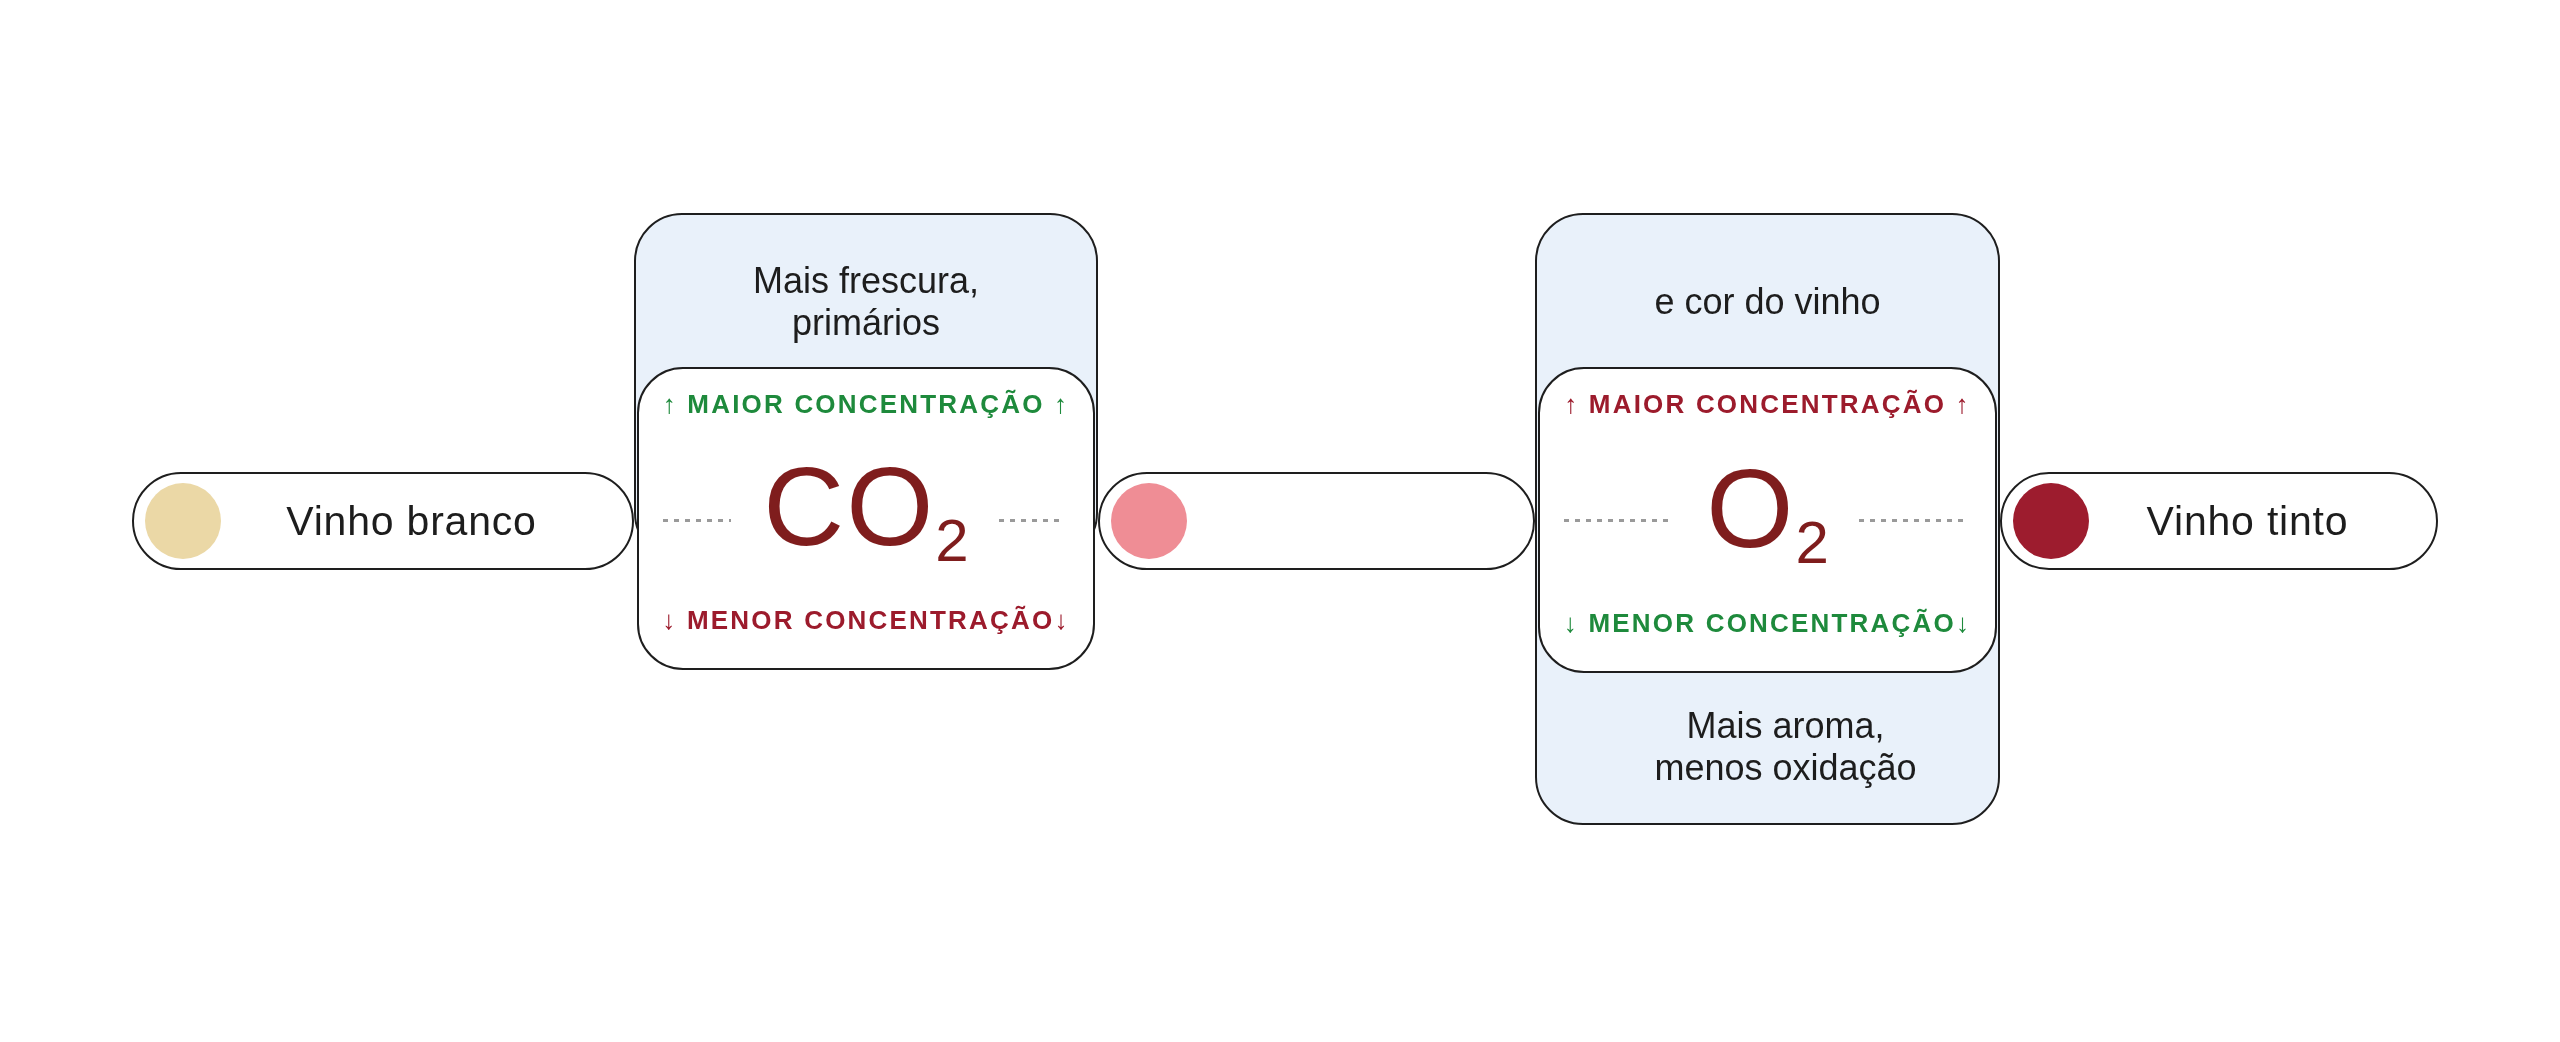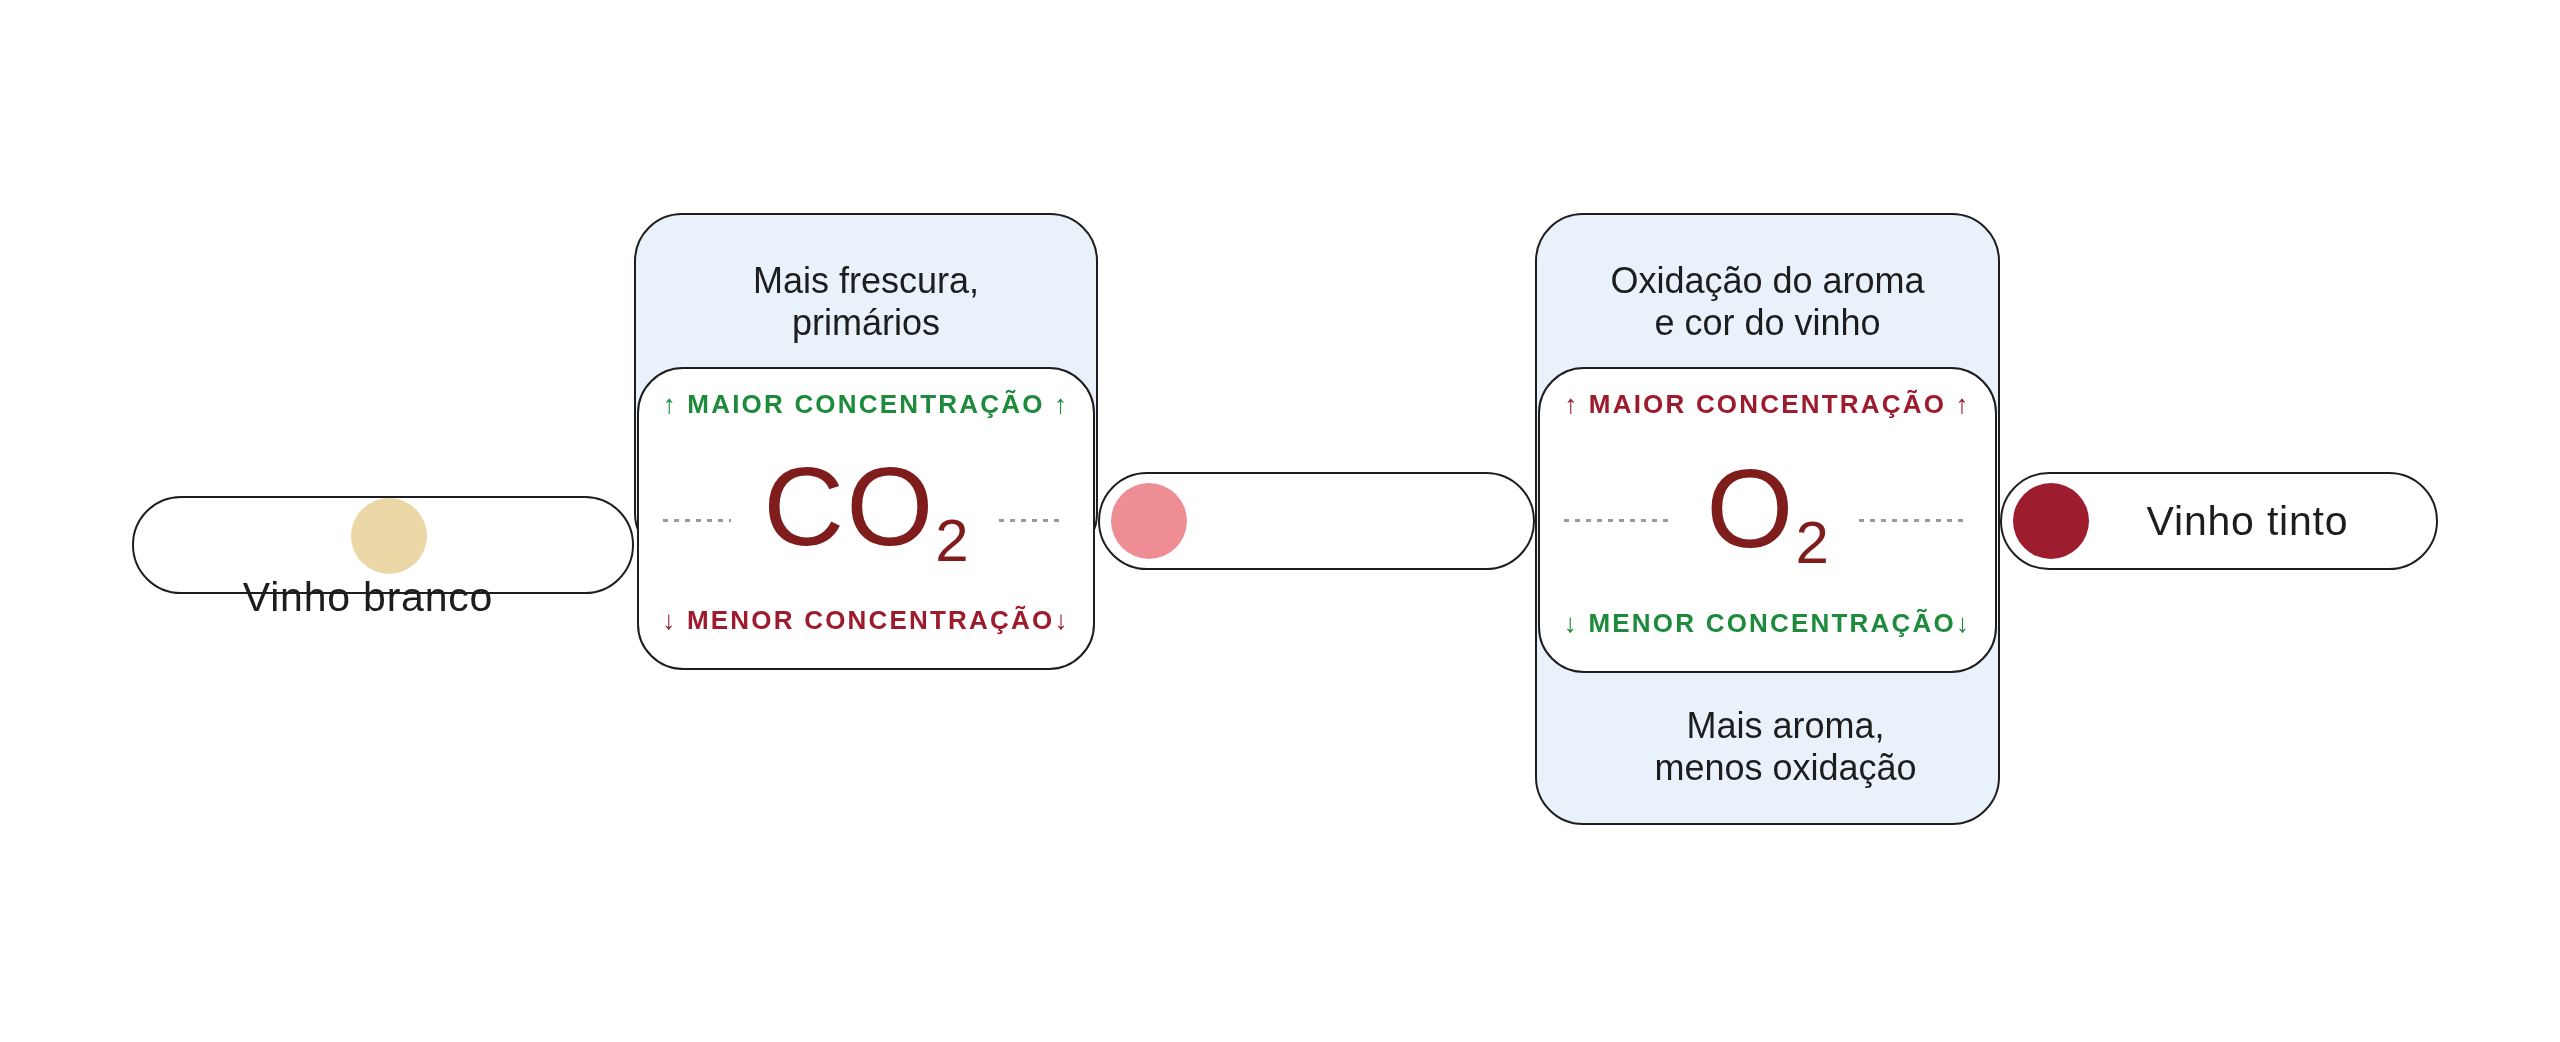--- a/index.html
+++ b/index.html
@@ -64,38 +64,37 @@
   <div class="gas-box" style="left:637px; top:367px; width:458px; height:303px;">
     <div class="dotseg" style="left:24px; width:68px;"></div>
     <div class="dotseg" style="right:28px; width:66px;"></div>
     <div class="conc" style="color: rgb(30, 138, 60);">↑ MAIOR CONCENTRAÇÃO ↑</div>
     <div class="formula"><span>CO</span><span class="sub">2</span></div>
     <div class="conc" style="color: rgb(156, 27, 44);">↓ MENOR CONCENTRAÇÃO↓</div>
   </div>
 
   <div class="note-box" style="left:1535px; top:213px; width:465px; height:612px;">
     <div class="note-top">
-      <div>Oxidação do aroma</div>
       <div>e cor do vinho</div>
     </div>
     <div class="note-bottom">
       <div>Mais aroma,</div>
       <div>menos oxidação</div>
     </div>
   </div>
 
   <div class="gas-box" style="left:1538px; top:367px; width:459px; height:306px;">
     <div class="dotseg" style="left:24px; width:108px;"></div>
     <div class="dotseg" style="right:26px; width:110px;"></div>
     <div class="conc" style="color: rgb(156, 27, 44);">↑ MAIOR CONCENTRAÇÃO ↑</div>
     <div class="formula"><span>O</span><span class="sub">2</span></div>
     <div class="conc" style="color: rgb(30, 138, 60);">↓ MENOR CONCENTRAÇÃO↓</div>
   </div>
 
-  <div class="pill" style="left:132px; top:496px; width:502px;flex-direction:column;">
+  <div class="pill" style="left:132px; top:472px; width:502px;">
     <span class="dot" style="background-color: rgb(235, 216, 166);"></span>
     <span class="pill-label">Vinho branco</span>
   </div>
 
   <div class="pill" style="left:1098px; top:472px; width:437px;">
     <span class="dot" style="background-color: rgb(239, 141, 149);"></span>
   </div>
 
   <div class="pill" style="left:2000px; top:472px; width:438px;">
     <span class="dot" style="background-color: rgb(157, 28, 46);"></span>

